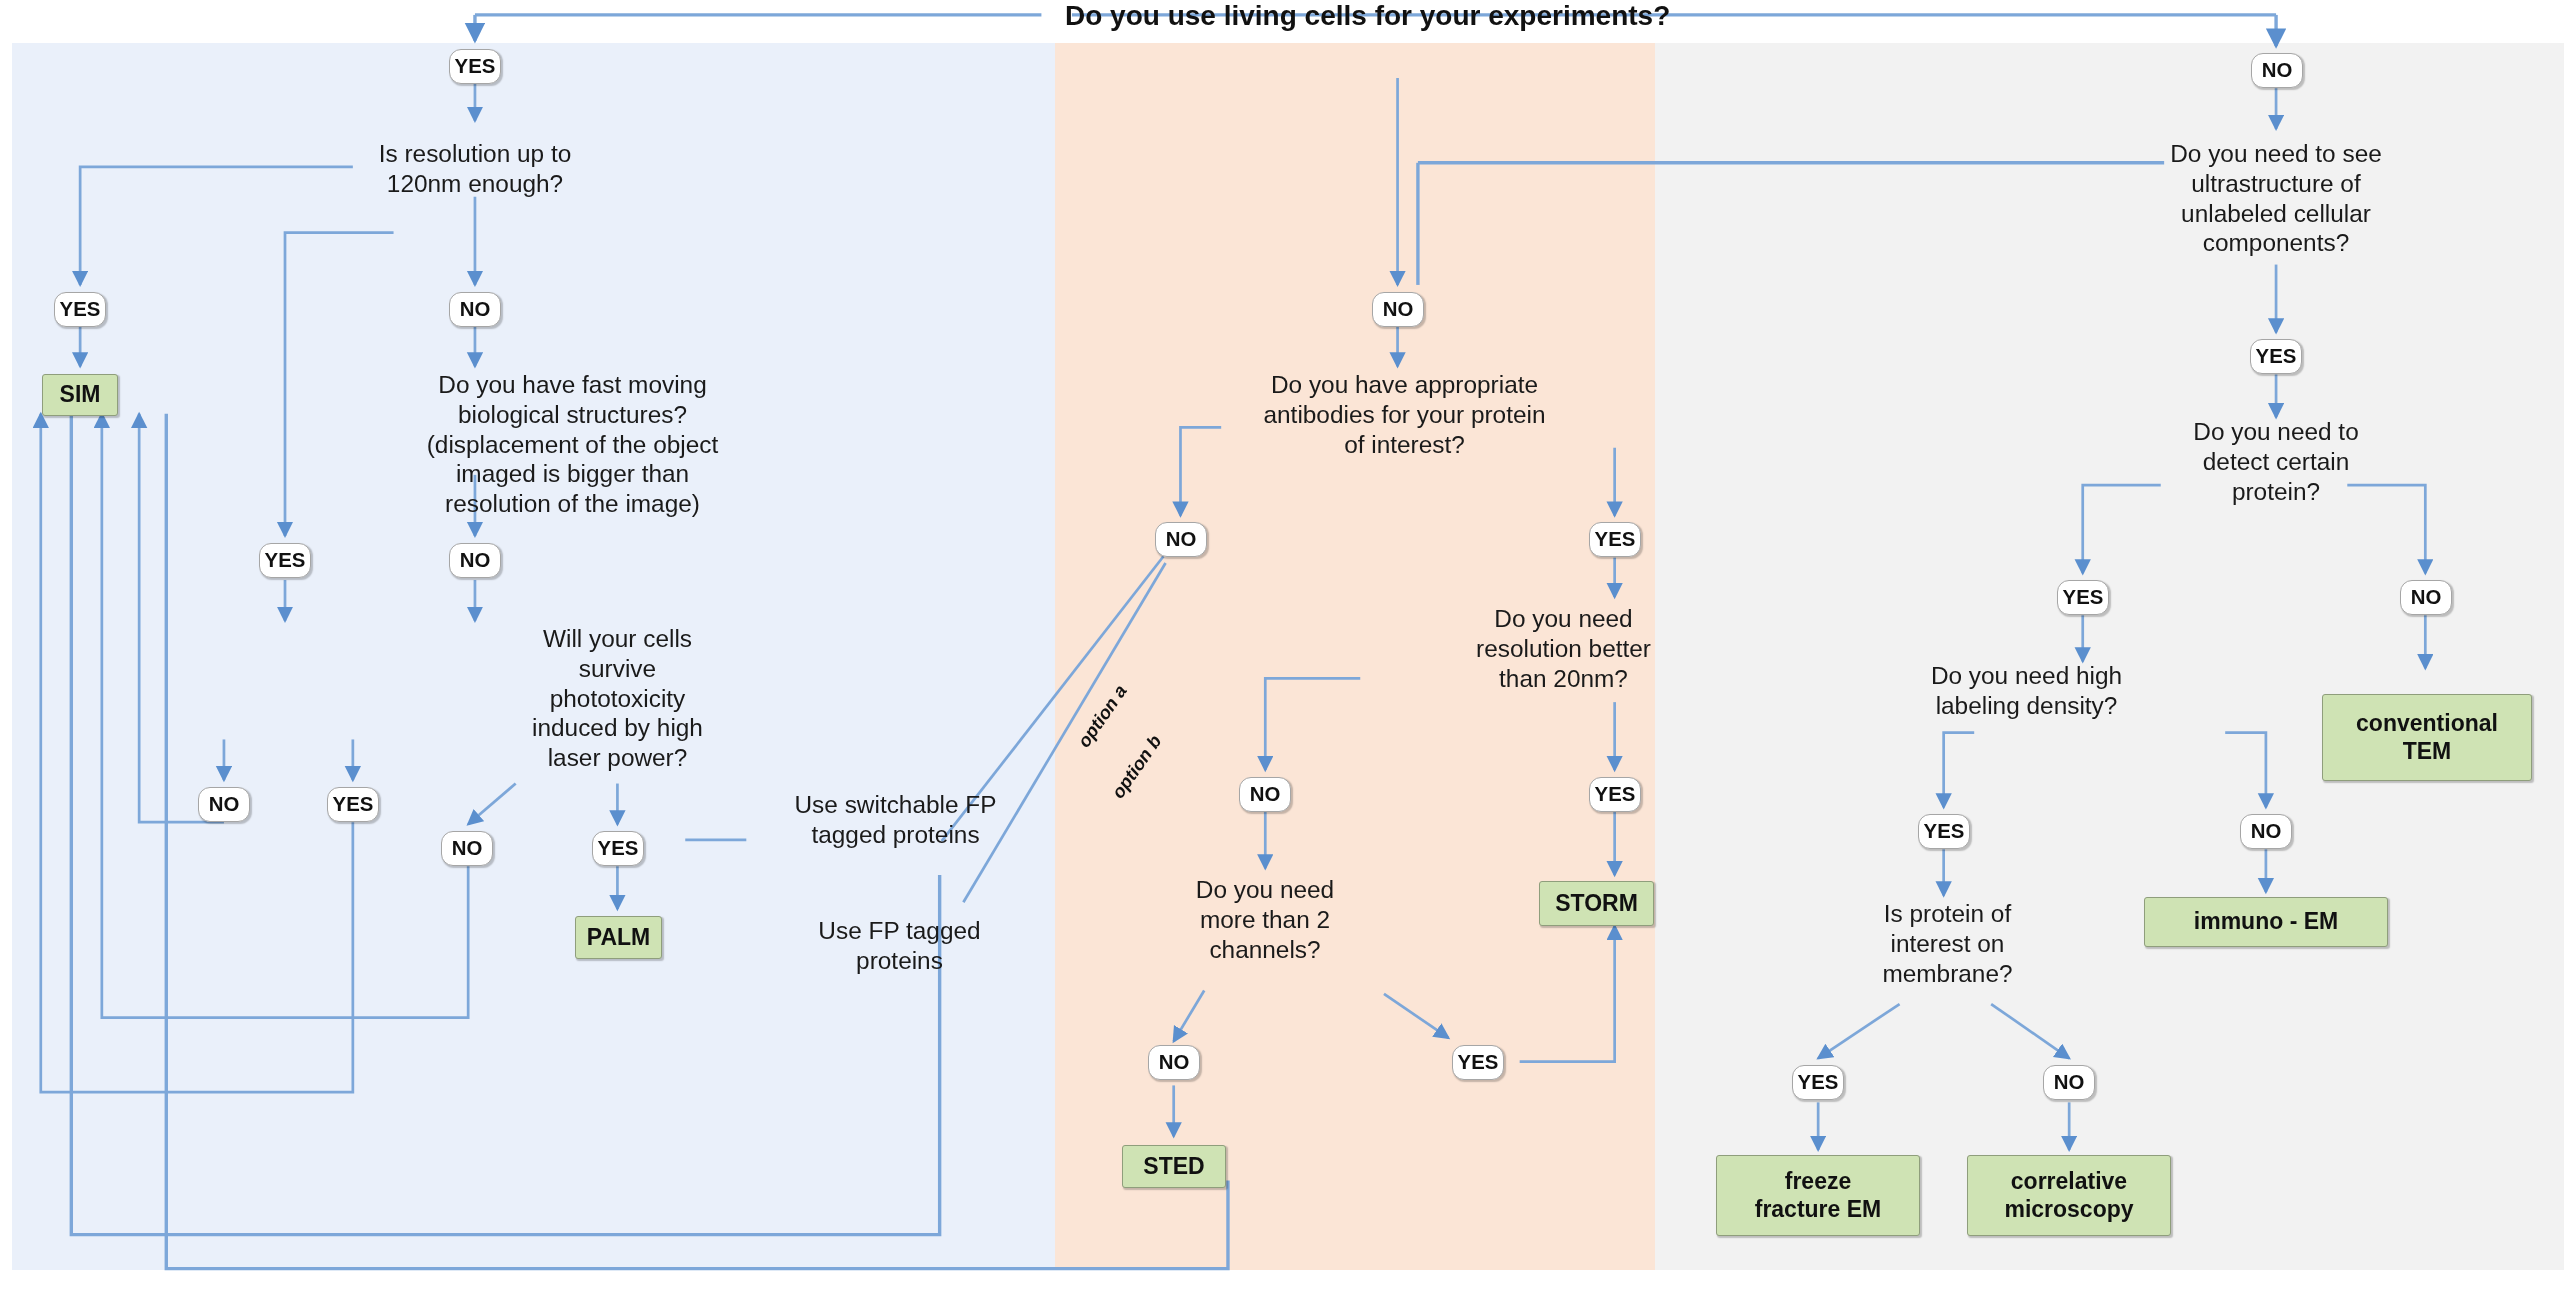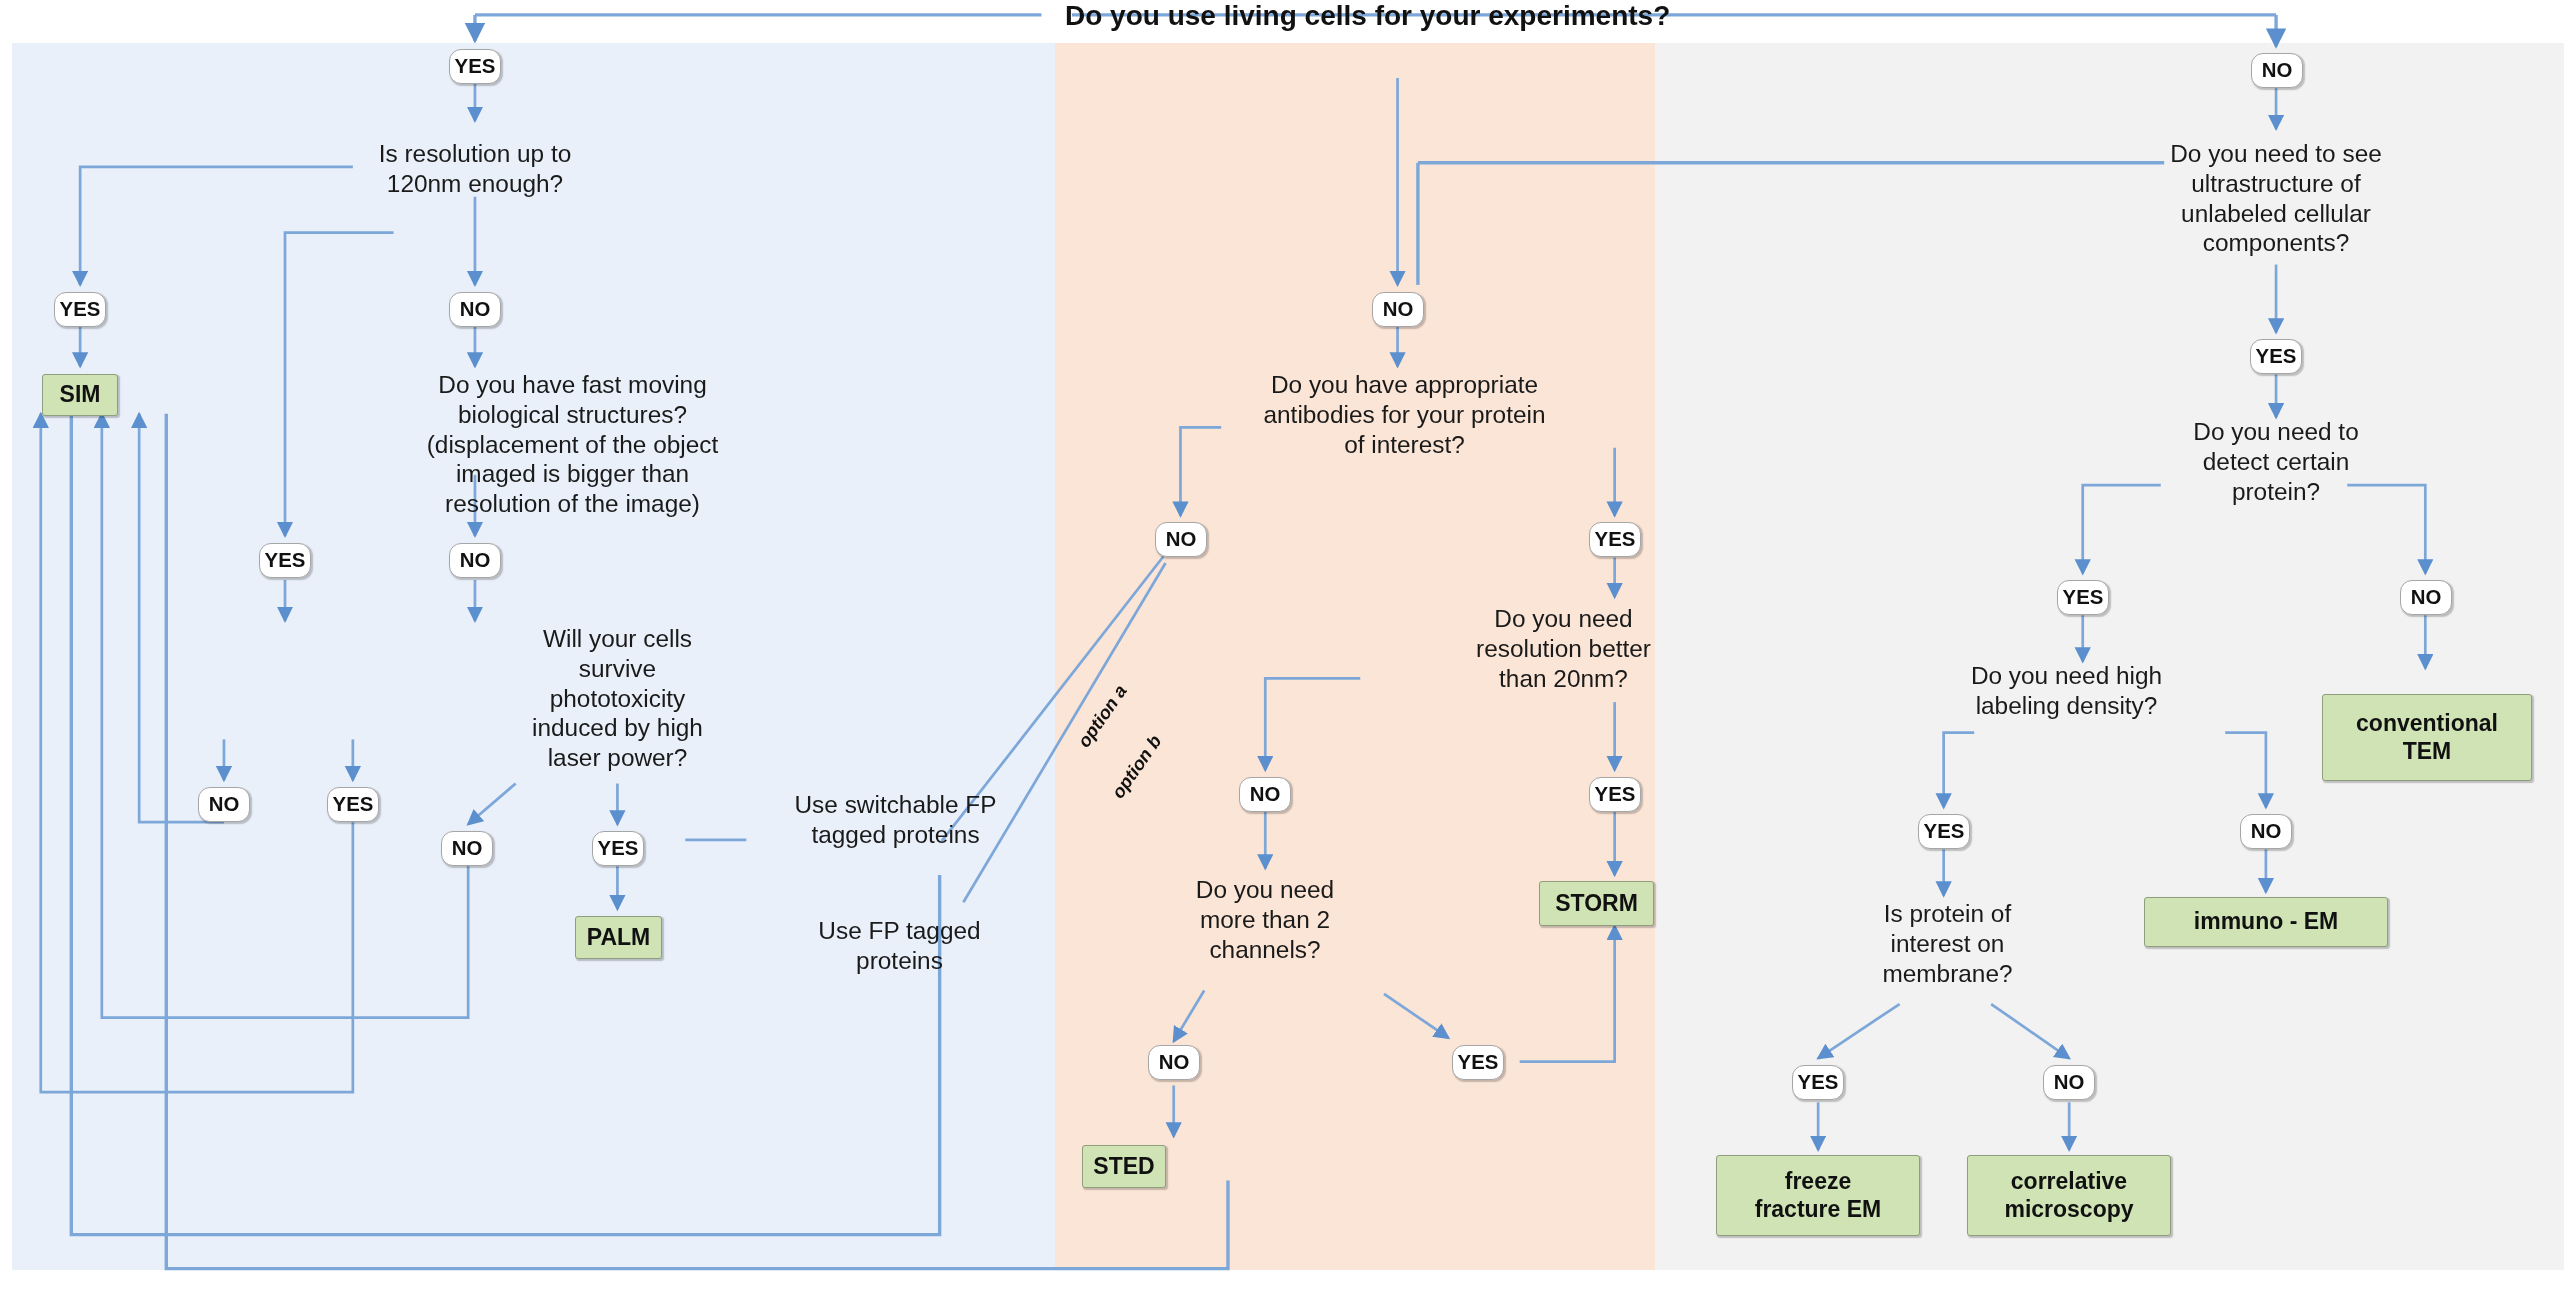--- a/index.html
+++ b/index.html
@@ -216,40 +216,40 @@
 
   <div class="q" style="left:2120px;top:139px;width:312px;">Do you need to see
 ultrastructure of
 unlabeled cellular
 components?</div>
 
   <div class="q" style="left:2164px;top:417px;width:224px;">Do you need to
 detect certain
 protein?</div>
 
-  <div class="q" style="left:1924px;top:661px;width:285px;">Do you need high
+  <div class="q" style="left:1884px;top:661px;width:285px;">Do you need high
 labeling density?</div>
 
   <div class="q" style="left:1832px;top:899px;width:231px;">Is protein of
 interest on
 membrane?</div>
 
   <div class="q" style="left:760px;top:790px;width:271px;">Use switchable FP
 tagged  proteins</div>
   <div class="q" style="left:767px;top:896px;width:265px;margin-top:20px;">Use  FP tagged
 proteins</div>
 
   <div class="optlabel" style="left:1073px;top:739px;transform:rotate(-55deg);">option a</div>
   <div class="optlabel" style="left:1107px;top:790px;transform:rotate(-55deg);">option b</div>
 
   <div class="result" style="left:42px;top:374px;width:76px;height:42px;">SIM</div>
 
   <div class="result" style="left:575px;top:916px;width:87px;height:43px;">PALM</div>
 
-  <div class="result" style="left:1082px;top:1145px;width:84px;height:43px;">STED</div>
+  <div class="result" style="left:1122px;top:1145px;width:104px;height:43px;">STED</div>
 
   <div class="result" style="left:1539px;top:881px;width:115px;height:45px;">STORM</div>
 
   <div class="result" style="left:2322px;top:670px;width:210px;height:87px;margin-top:24px;">conventional
 TEM</div>
 
   <div class="result" style="left:2144px;top:897px;width:244px;height:50px;">immuno - EM</div>
 
   <div class="result" style="left:1716px;top:1155px;width:204px;height:81px;">freeze
 fracture EM</div>

